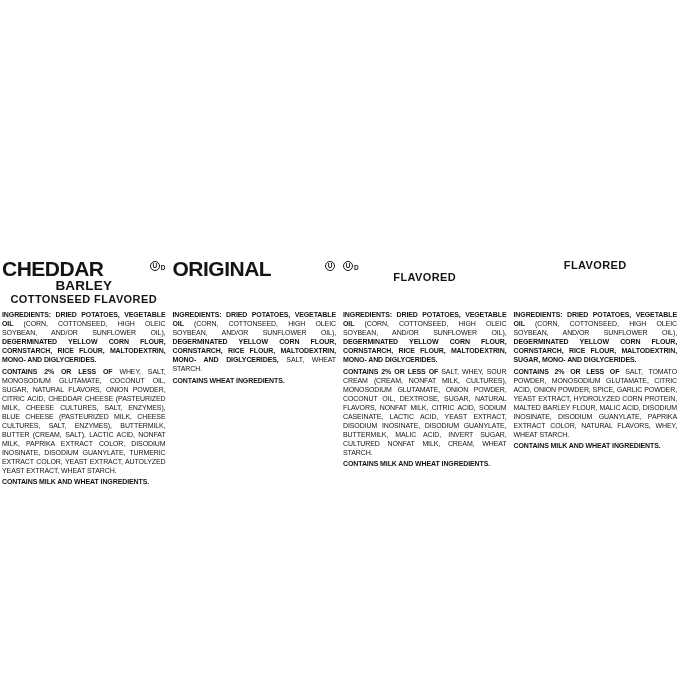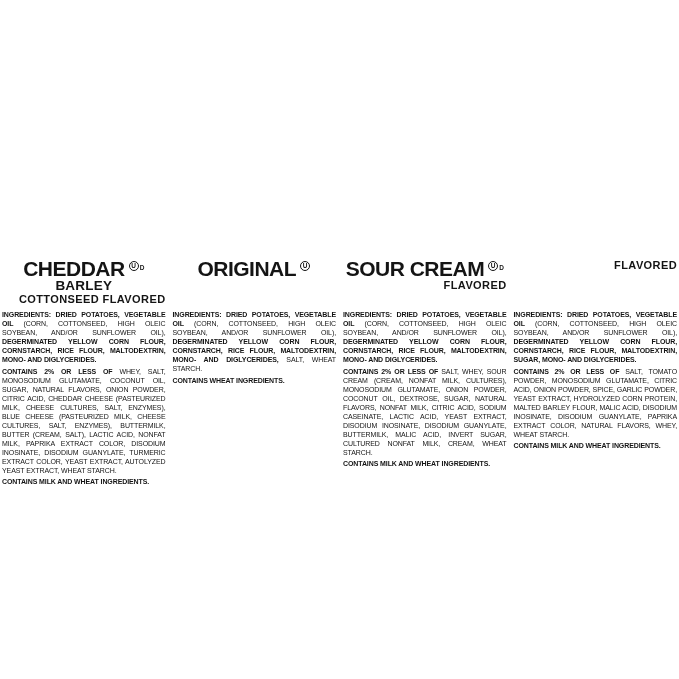--- a/index.html
+++ b/index.html
@@ -19,21 +19,21 @@
     display: flex;
     gap: 7px;
   }
   .panel { flex: 1 1 0; min-width: 0; }
   .panel-header {
     height: 51px;
     text-align: center;
   }
   .title-row {
     display: flex;
-    justify-content: center;
+    justify-content: space-between;
     align-items: flex-start;
     gap: 4px;
   }
   .flavor-title {
     font-weight: bold;
     font-size: 21px;
     line-height: 20px;
     letter-spacing: -0.5px;
     white-space: nowrap;
   }
@@ -64,21 +64,20 @@
     font-weight: bold;
     font-size: 13.5px;
     line-height: 14px;
     letter-spacing: 0.2px;
   }
   .flavor-descriptor {
     font-weight: bold;
     font-size: 11px;
     line-height: 12px;
     letter-spacing: 0.4px;
-    text-align: right;
   }
   .ingredients {
     font-size: 7px;
     line-height: 9px;
     letter-spacing: -0.1px;
     text-align: justify;
   }
   .ingredients p { margin: 0 0 2.5px 0; }
   .ingredients .b { font-weight: bold; }
 </style>
@@ -118,21 +117,20 @@
     </div>
     <div class="ingredients">
         <p><span class="b">INGREDIENTS: DRIED POTATOES, VEGETABLE OIL </span><span>(CORN, COTTONSEED, HIGH OLEIC SOYBEAN, AND/OR SUNFLOWER OIL), </span><span class="b">DEGERMINATED YELLOW CORN FLOUR, CORNSTARCH, RICE FLOUR, MALTODEXTRIN, MONO- AND DIGLYCERIDES, </span><span>SALT, WHEAT STARCH.</span></p>
         <p><span class="b">CONTAINS WHEAT INGREDIENTS.</span></p>
       </div>
   </section>
 
   <section class="panel">
     <div class="panel-header">
       <div class="title-row">
-        <h1 class="flavor-title">SOUR CREAM</h1>
         <span class="kosher">
           <span class="kosher-circle">U</span>
           <span class="kosher-suffix">D</span>
         </span>
       </div>
       <div class="flavor-descriptor">FLAVORED</div>
     </div>
     <div class="ingredients">
         <p><span class="b">INGREDIENTS: DRIED POTATOES, VEGETABLE OIL </span><span>(CORN, COTTONSEED, HIGH OLEIC SOYBEAN, AND/OR SUNFLOWER OIL), </span><span class="b">DEGERMINATED YELLOW CORN FLOUR, CORNSTARCH, RICE FLOUR, MALTODEXTRIN, MONO- AND DIGLYCERIDES.</span></p>
         <p><span class="b">CONTAINS 2% OR LESS OF </span><span>SALT, WHEY, SOUR CREAM (CREAM, NONFAT MILK, CULTURES), MONOSODIUM GLUTAMATE, ONION POWDER, COCONUT OIL, DEXTROSE, SUGAR, NATURAL FLAVORS, NONFAT MILK, CITRIC ACID, SODIUM CASEINATE, LACTIC ACID, YEAST EXTRACT, DISODIUM INOSINATE, DISODIUM GUANYLATE, BUTTERMILK, MALIC ACID, INVERT SUGAR, CULTURED NONFAT MILK, CREAM, WHEAT STARCH.</span></p>

